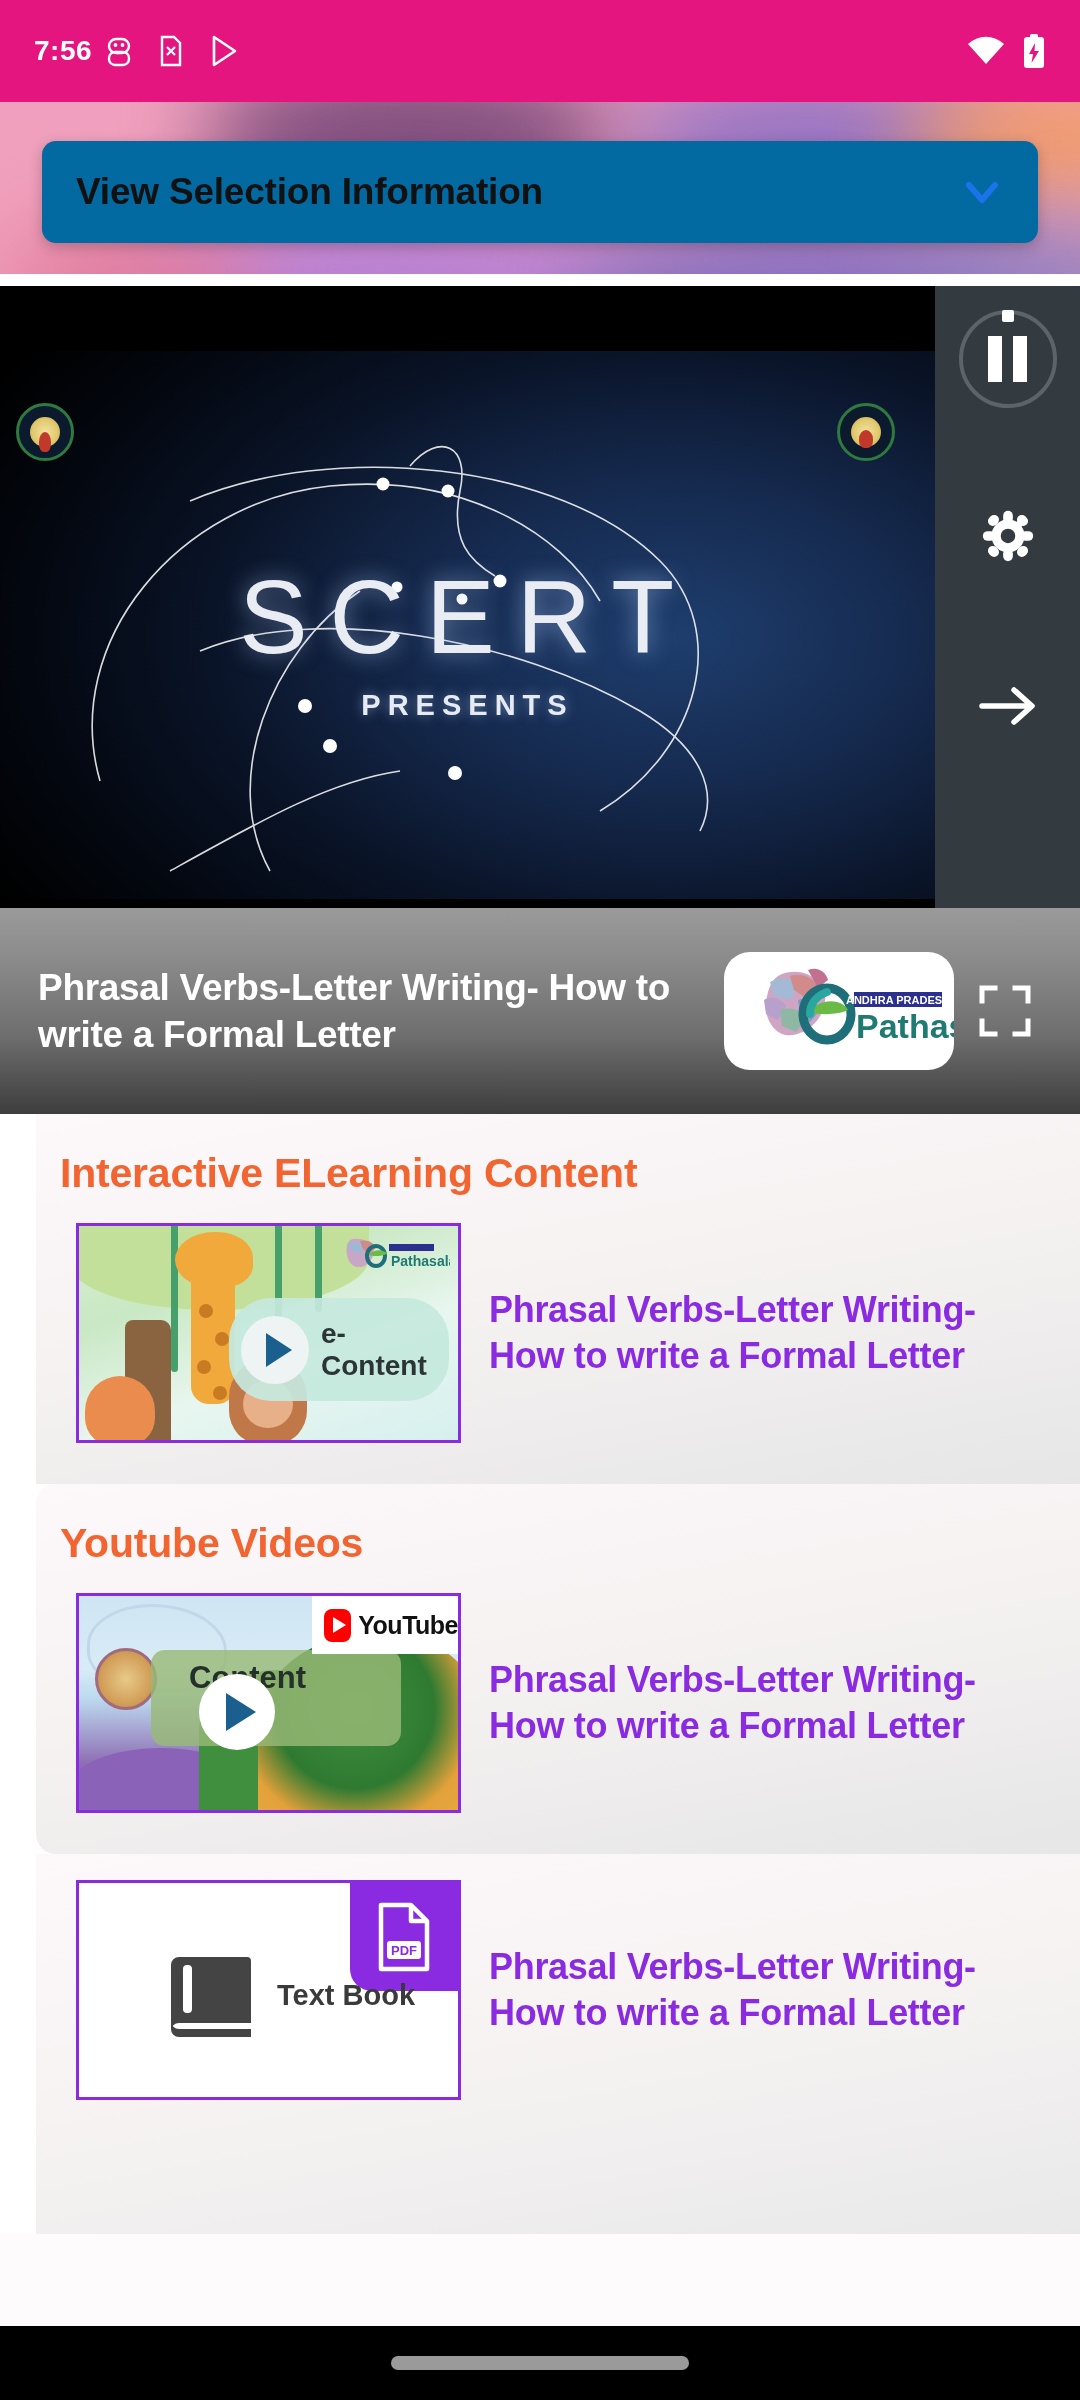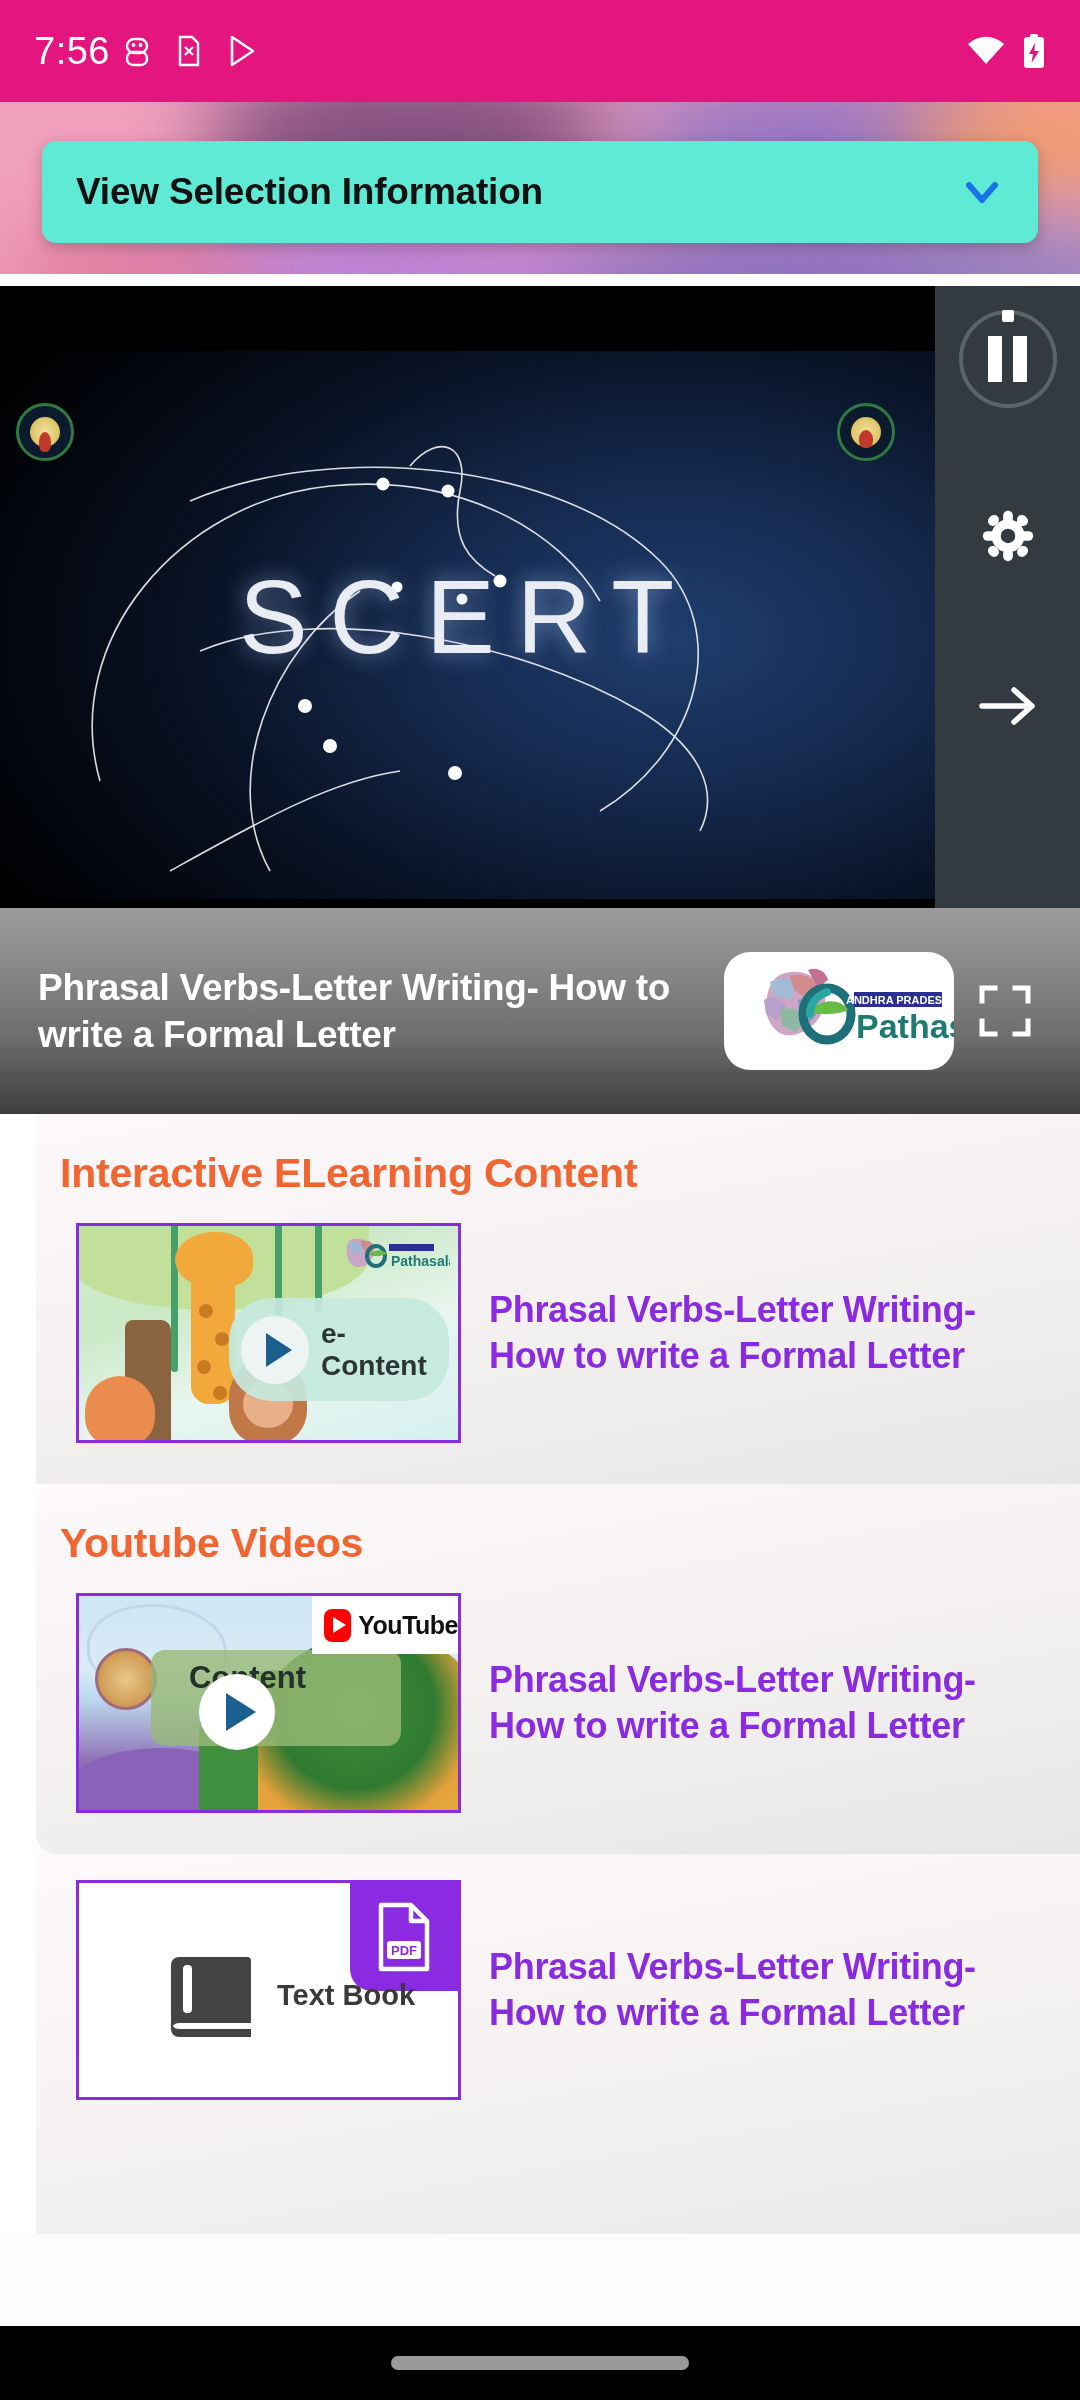--- a/index.html
+++ b/index.html
@@ -11,21 +11,21 @@
     position:relative;
   }
 
   
   .status-bar{
     position:absolute; top:0; left:0; width:1080px; height:102px;
     background:#E5157F;
     display:flex; align-items:center; padding:0 34px;
   }
   .status-time{
-    color:#fff; font-size:38px; font-weight:400; letter-spacing:.5px;
+    color:#fff; font-size:28px; font-weight:700; letter-spacing:.5px;
     margin-right:12px;
   }
   .status-icons-left{ display:flex; align-items:center; gap:24px; }
   .status-spacer{ flex:1; }
   .status-icons-right{ display:flex; align-items:center; gap:16px; }
 
   
   .backdrop{
     position:absolute; top:102px; left:0; width:1080px; height:172px;
     overflow:hidden; background:#f0a0bc;
@@ -35,21 +35,21 @@
   .b2{ width:380px; height:140px; left:620px; top:-30px; background:#8b6fc4; opacity:.9; }
   .b3{ width:300px; height:120px; left:900px; top:-20px; background:#f09a5c; opacity:.85; }
   .b4{ width:520px; height:160px; left:120px; top:110px; background:#b57fd6; opacity:.95; }
   .b5{ width:480px; height:150px; left:560px; top:115px; background:#7c6ac0; opacity:.9; }
   .b6{ width:260px; height:130px; left:0px; top:120px; background:#e07a9b; opacity:.9; }
   .b7{ width:300px; height:130px; left:900px; top:120px; background:#8f7fc0; opacity:.9; }
 
   
   .dropdown{
     position:absolute; top:141px; left:42px; width:996px; height:102px;
-    background:#5eead4; border-radius:14px;
+    background:#0369a1; border-radius:14px;
     box-shadow:0 4px 14px rgba(0,0,0,.22);
     display:flex; align-items:center; padding:0 34px;
   }
   .dropdown-label{ font-size:37px; color:#111; font-weight:700; letter-spacing:-.2px; flex:1;}
   .chev{ width:44px; height:44px; }
 
   
   .video-wrap{
     position:absolute; top:286px; left:0; width:1080px; height:622px;
     background:#000; overflow:hidden;
@@ -283,20 +283,21 @@
             <circle cx="397" cy="236" r="5.5"></circle>
           <circle cx="462" cy="248" r="5.5"></circle>
             <circle cx="305" cy="355" r="7"></circle>
           <circle cx="330" cy="395" r="7"></circle>
             <circle cx="455" cy="422" r="7"></circle>
         </g>
       </svg>
       <div class="emblem emblem-l"></div>
       <div class="emblem emblem-r"></div>
       <div class="scert-text">SCERT</div>
+      <div class="presents-text">PRESENTS</div>
     </div>
   </div>
 
   <div class="side-ctrl">
     <div class="pause-btn">
       <div class="pause-bars">
           <span></span>
           <span></span>
         </div>
     </div>

